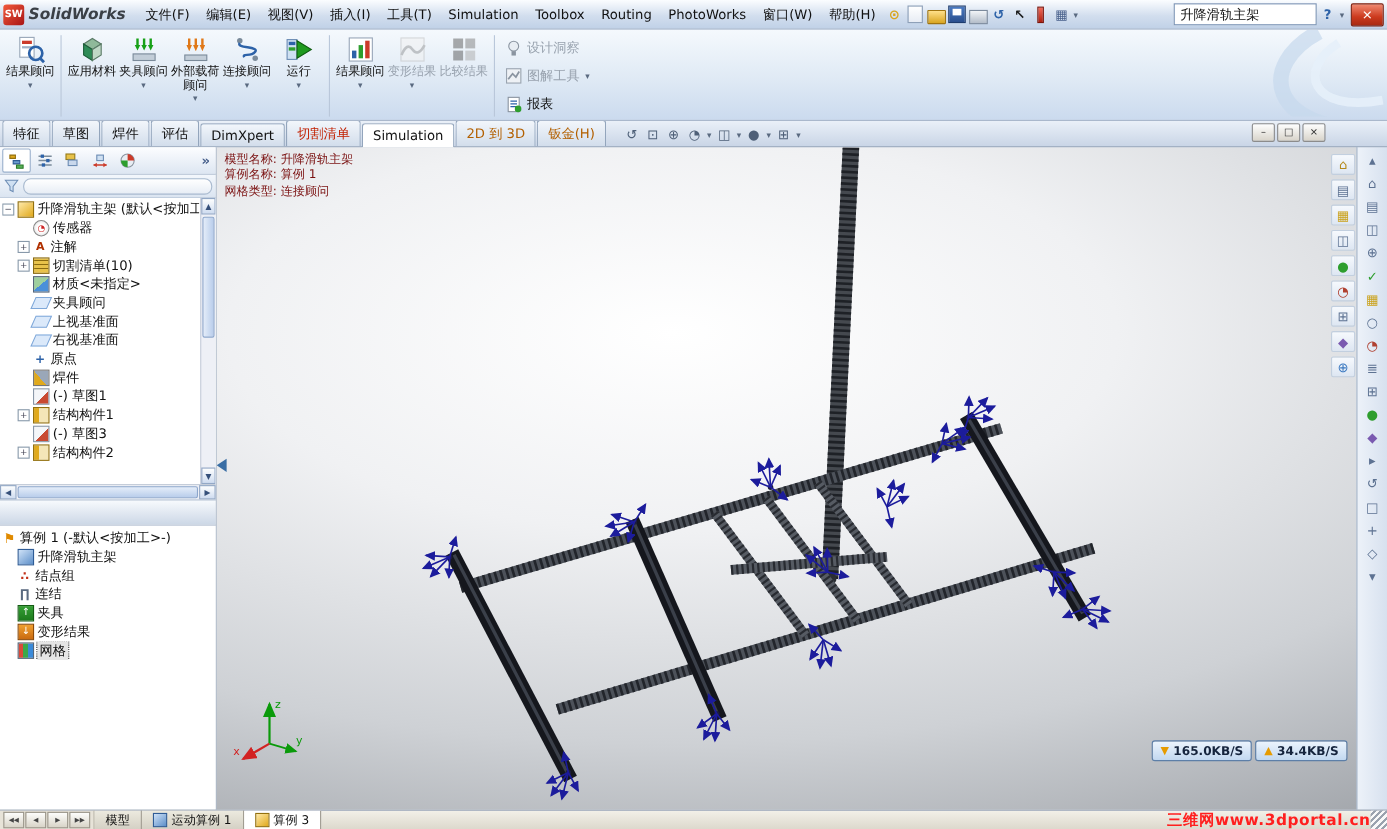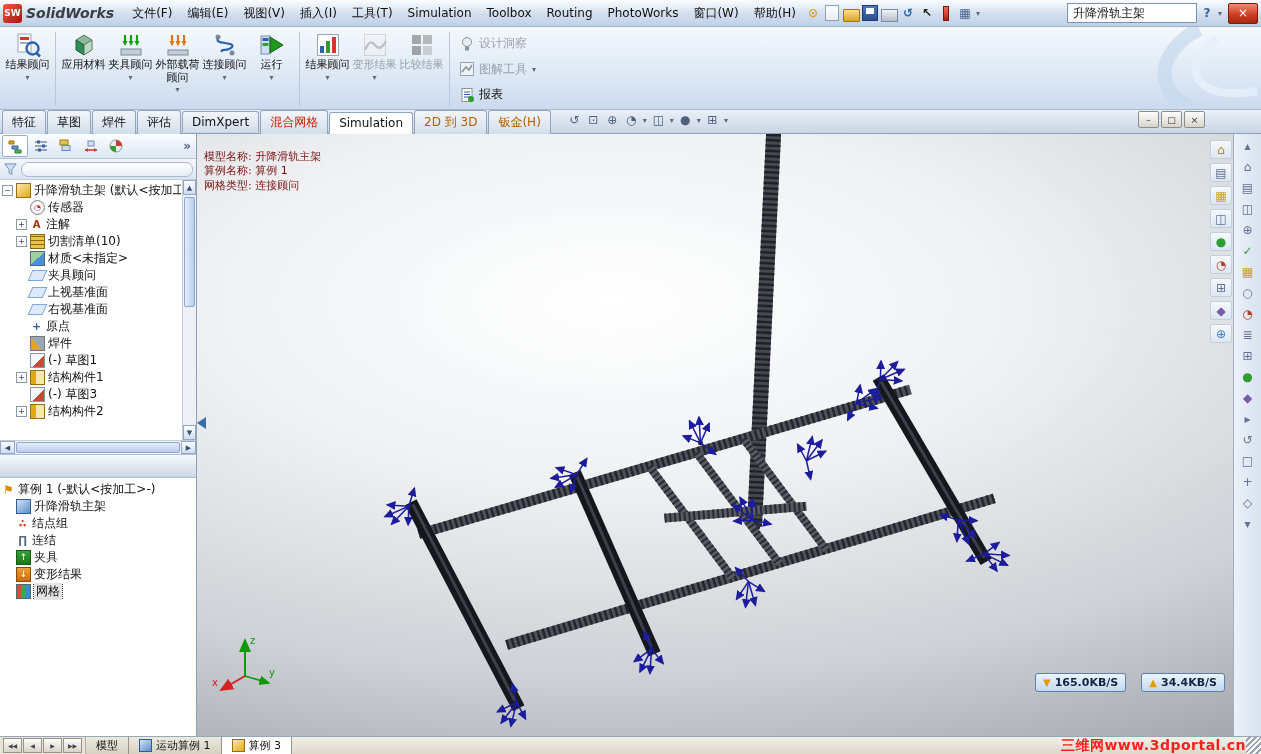--- a/index.html
+++ b/index.html
@@ -39,21 +39,21 @@
   .rbtn.dis .ric{opacity:.5;filter:grayscale(1)}
   .ric{width:26px;height:26px}
   .sic{width:16px;height:16px;flex:0 0 16px}
   .rsep{width:1px;background:#b9c7da;margin:3px 4px}
   .rside{display:flex;flex-direction:column;justify-content:space-between;padding:5px 2px}
   .rside-item{display:flex;align-items:center;gap:4px;padding:1px 3px;white-space:nowrap}
   .rside-item.dis .slab{color:#98a2ae}
   .swoosh{position:absolute;right:0;top:0}
 
   
-  .tabrow{height:23px;flex:0 0 23px;display:flex;align-items:center;background:linear-gradient(#eaf0f8,#c9d5e6);
+  .tabrow{height:23px;flex:0 0 23px;display:flex;align-items:flex-end;background:linear-gradient(#eaf0f8,#c9d5e6);
     padding:0 0 0 2px;border-bottom:1px solid #8fa0b5}
   .ctab{padding:3px 9px;margin-right:1px;border:1px solid #93a5bc;border-bottom:none;border-radius:3px 3px 0 0;
     background:linear-gradient(#f2f6fb,#d2ddeb);white-space:nowrap}
   .ctab.active{background:#fff;position:relative;top:1px;padding-bottom:4px}
   .ctab.red{color:#c22000}
   .ctab.orange{color:#b36000}
   .viewtools{display:flex;align-items:center;gap:2px;margin-left:14px;padding-bottom:3px}
   .vti{width:17px;height:16px;display:grid;place-items:center;color:#4f6078;font-size:12px}
   .winctl{margin-left:auto;margin-right:56px;display:flex;gap:2px;padding-bottom:4px}
   .wbtn{width:19px;height:15px;background:linear-gradient(#fefefe,#d8d4ca);border:1px solid #8c8c8c;border-radius:2px;
@@ -101,25 +101,25 @@
   .vtrack{flex:1;position:relative}
   .vthumb{position:absolute;top:2px;left:1px;right:1px;height:108px;background:linear-gradient(90deg,#e4edf9,#b9cdeb);border:1px solid #8ca6cc;border-radius:2px}
   .hsb{height:13px;flex:0 0 13px;display:flex;background:#eef0f6;border-top:1px solid #c5cdd9}
   .hsb .sbtn{width:13px;flex:0 0 13px;height:auto}
   .hthumb{flex:1;margin:1px;background:linear-gradient(#e4edf9,#b9cdeb);border:1px solid #8ca6cc;border-radius:2px}
   .splitter{height:22px;flex:0 0 22px;background:linear-gradient(#f7fafd,#ccd7e6);border-top:1px solid #b2bfd2;border-bottom:1px solid #b2bfd2}
 
   
   .viewport{flex:1;position:relative;overflow:hidden;
     background:radial-gradient(ellipse 130% 100% at 40% 28%,#ffffff 0%,#f0f1f3 30%,#ced1d5 62%,#8b8f95 100%)}
-  .vp-info{position:absolute;left:7px;top:16px;color:#7a1010;font-size:11px;line-height:1.3;z-index:3}
+  .vp-info{position:absolute;left:7px;top:4px;color:#7a1010;font-size:11px;line-height:1.3;z-index:3}
   .model{position:absolute;inset:0;width:100%;height:100%;z-index:1}
   .triad{position:absolute;left:14px;bottom:38px;z-index:3}
   .collapse-arr{position:absolute;left:0;top:283px;width:0;height:0;border-top:6px solid transparent;border-bottom:6px solid transparent;border-right:9px solid #3a6ea5;z-index:4}
-  .badges{position:absolute;right:8px;bottom:44px;display:flex;gap:15px;z-index:4}
+  .badges{position:absolute;right:8px;bottom:44px;display:flex;gap:3px;z-index:4}
   .chip{display:flex;align-items:center;gap:4px;padding:2px 7px;background:linear-gradient(#ecf4fd,#c2d8f0);
     border:1px solid #5d7fa8;border-radius:3px;font-size:11px;font-weight:bold;color:#15243d}
   .chip .ar{color:#e69b00;font-size:10px}
   .innercol{position:absolute;right:1px;top:6px;display:flex;flex-direction:column;gap:4px;align-items:center;z-index:4}
   .icx{width:20px;height:17px;display:grid;place-items:center;font-size:12px;background:linear-gradient(#f6f9fd,#dde6f2);border:1px solid #c2cfdf;border-radius:2px}
 
   
   .rightstrip{width:27px;flex:0 0 27px;background:linear-gradient(90deg,#edf2f9,#d7e1ef);border-left:1px solid #9db0c6;
     display:flex;flex-direction:column;align-items:center;padding:3px 0;gap:4px;overflow:hidden}
   .rsi{width:21px;height:17px;display:grid;place-items:center;font-size:12px;color:#5d7292}
@@ -301,21 +301,21 @@
       <path d="M166,64 C100,76 88,36 126,12" stroke="#e6eff9" stroke-width="8" fill="none" opacity="0.9"></path>
     </svg>
   </div>
 
   <div class="tabrow">
     <span class="ctab">特征</span>
     <span class="ctab">草图</span>
     <span class="ctab">焊件</span>
     <span class="ctab">评估</span>
     <span class="ctab">DimXpert</span>
-    <span class="ctab red">混合网格</span>
+    <span class="ctab red">切割清单</span>
     <span class="ctab active">Simulation</span>
     <span class="ctab orange">2D 到 3D</span>
     <span class="ctab orange">钣金(H)</span>
     <div class="viewtools">
       <span class="vti gly" data-glyph="↺"></span>
       <span class="vti gly" data-glyph="⊡"></span>
       <span class="vti gly" data-glyph="⊕"></span>
       <span class="vti gly" data-glyph="◔"></span>
       <span class="dd gly" data-glyph="▾"></span>
       <span class="vti gly" data-glyph="◫"></span>

